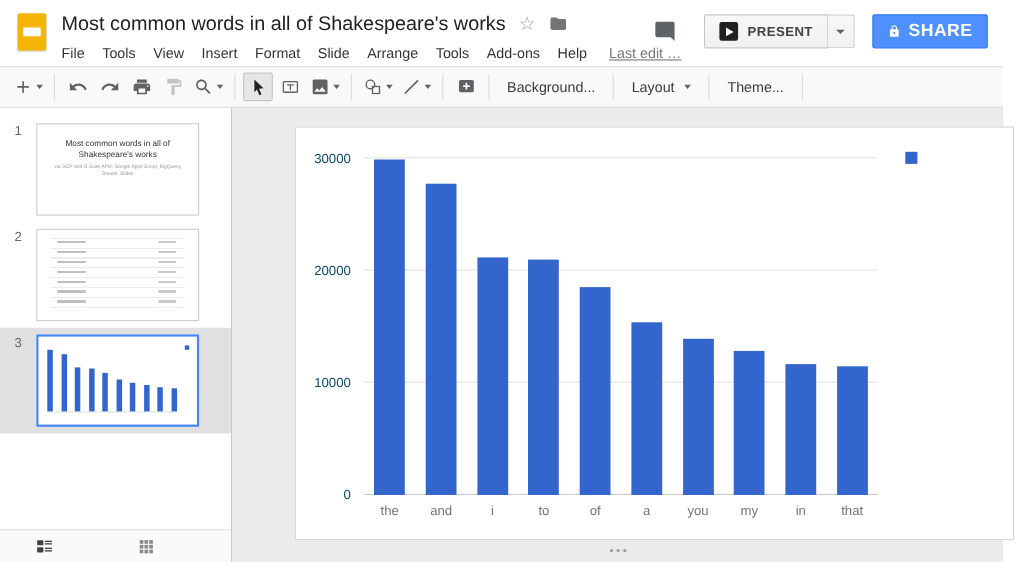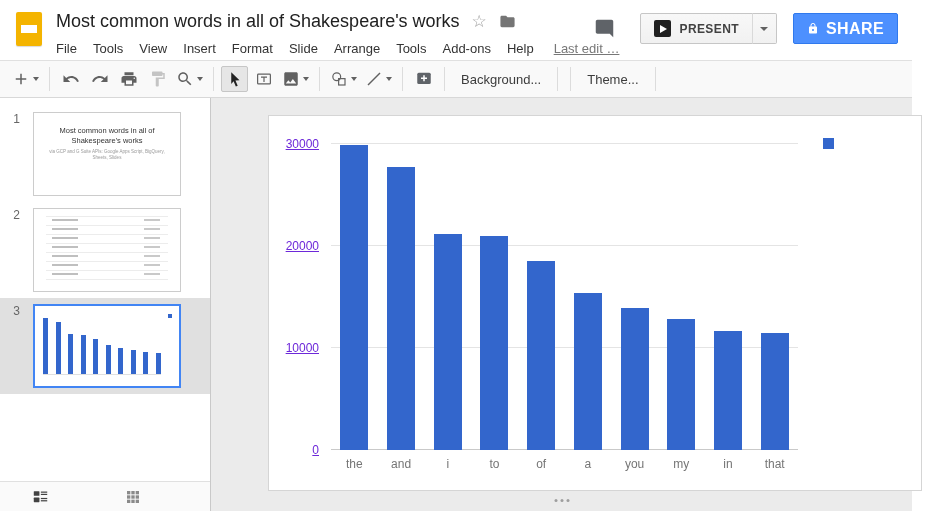--- a/index.html
+++ b/index.html
@@ -64,21 +64,21 @@
   .view-bar { position:absolute; left:0; right:0; bottom:0; height:30px; background:#fafafa; border-top:1px solid #e0e0e0; display:flex; align-items:center; }
   .vb-btn { background:none; border:none; display:flex; align-items:center; justify-content:center; }
   .vb-btn.first { margin-left:32px; }
   .vb-btn.second { margin-left:76px; }
 
   
   .canvas-area { flex:1; background:#ebebeb; position:relative; min-width:0; }
   .slide-canvas { position:absolute; left:57px; top:17px; width:654px; height:376px; background:#fff; border:1px solid #d5d5d5; }
   .chart { position:absolute; inset:0; }
   .y-labels { position:absolute; left:0; top:28px; width:56px; height:306px; }
-  .y-label { position:absolute; right:6px; transform:translateY(50%); font-size:12px; color:#6d28d9;text-decoration:underline; }
+  .y-label { position:absolute; right:6px; transform:translateY(50%); font-size:12px; color:#0c4a6e; }
   .plot { position:absolute; left:62px; top:28px; width:467px; height:306px; }
   .grid { position:absolute; left:0; right:0; height:1px; background:#e4e4e4; }
   .grid.baseline { background:#c9c9c9; }
   .bars { position:absolute; inset:0; display:flex; align-items:flex-end; }
   .bar-col { flex:1; display:flex; justify-content:center; align-items:flex-end; height:100%; }
   .bar { width:28px; display:block; }
   .x-labels { position:absolute; left:62px; top:341px; width:467px; display:flex; }
   .x-label { flex:1; text-align:center; font-size:12px; color:#757575; }
   .legend-swatch { position:absolute; left:554px; top:22px; width:11px; height:11px; background:var(--bar-blue,#3366cc); }
   .notes-handle { position:absolute; left:50%; bottom:9px; transform:translateX(-50%); display:flex; gap:3px; }
@@ -210,20 +210,24 @@
       <svg width="18" height="18" viewBox="0 0 24 24">
           <rect x="3" y="3.5" width="18" height="15" rx="2" fill="#5f6368"></rect>
           <path d="M11 7h2v3h3v2h-3v3h-2v-3H8v-2h3z" fill="#fff"></path>
         </svg>
     </button>
     <div class="sep"></div>
     <button class="ttext">
       <span>Background...</span>
     </button>
     <div class="sep"></div>
+    <button class="ttext">
+      <span>Layout</span>
+      <span class="caret sm"></span>
+    </button>
     <div class="sep"></div>
     <button class="ttext">
       <span>Theme...</span>
     </button>
     <div class="sep"></div>
   </div>
 
   <div class="content">
 
     <aside class="filmstrip">

